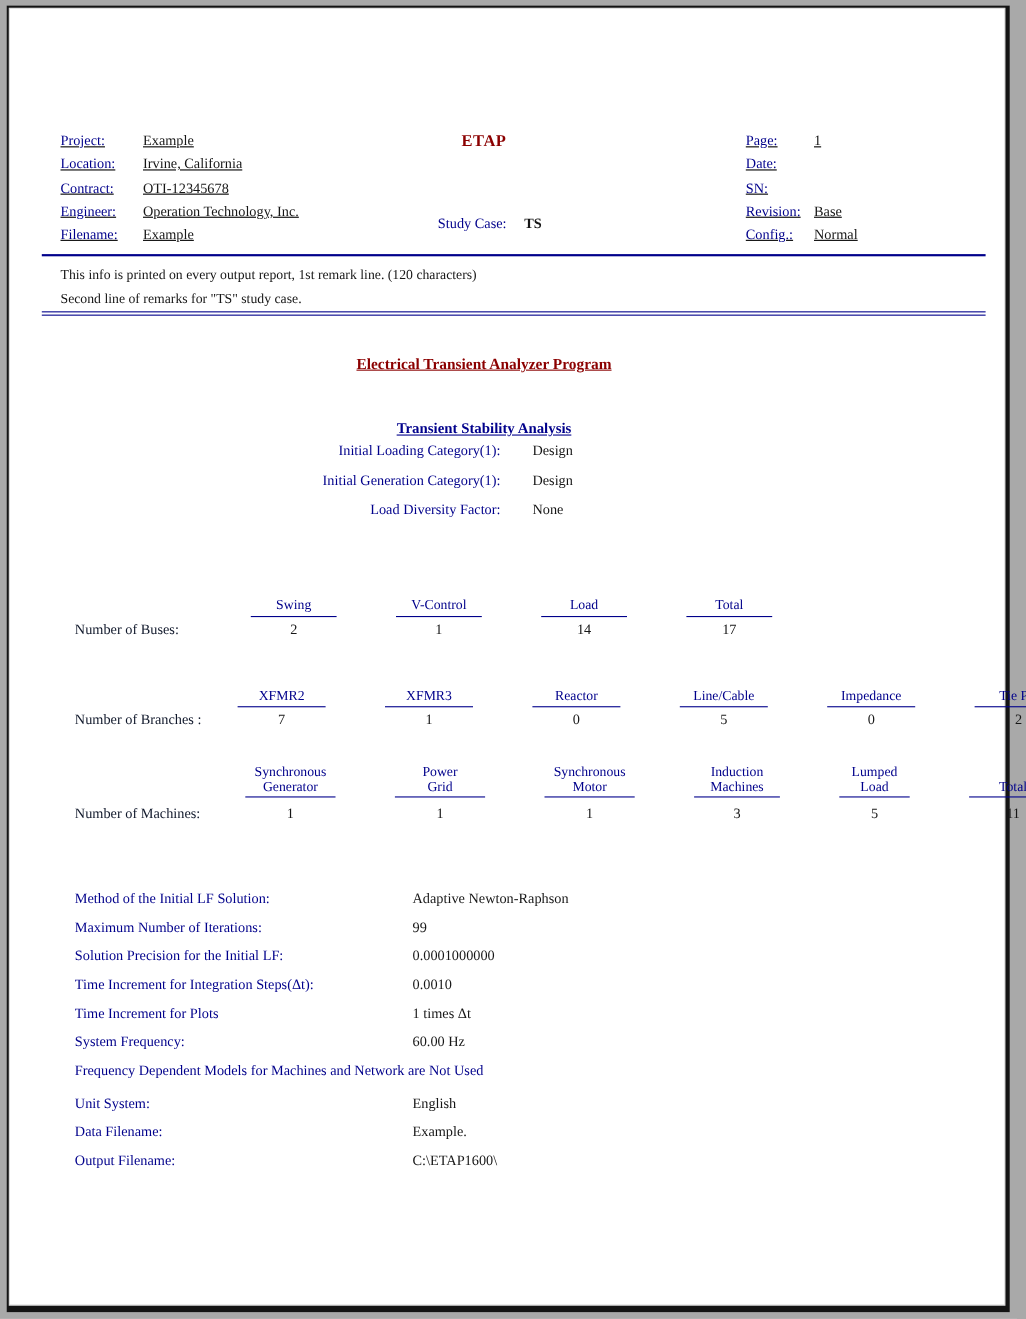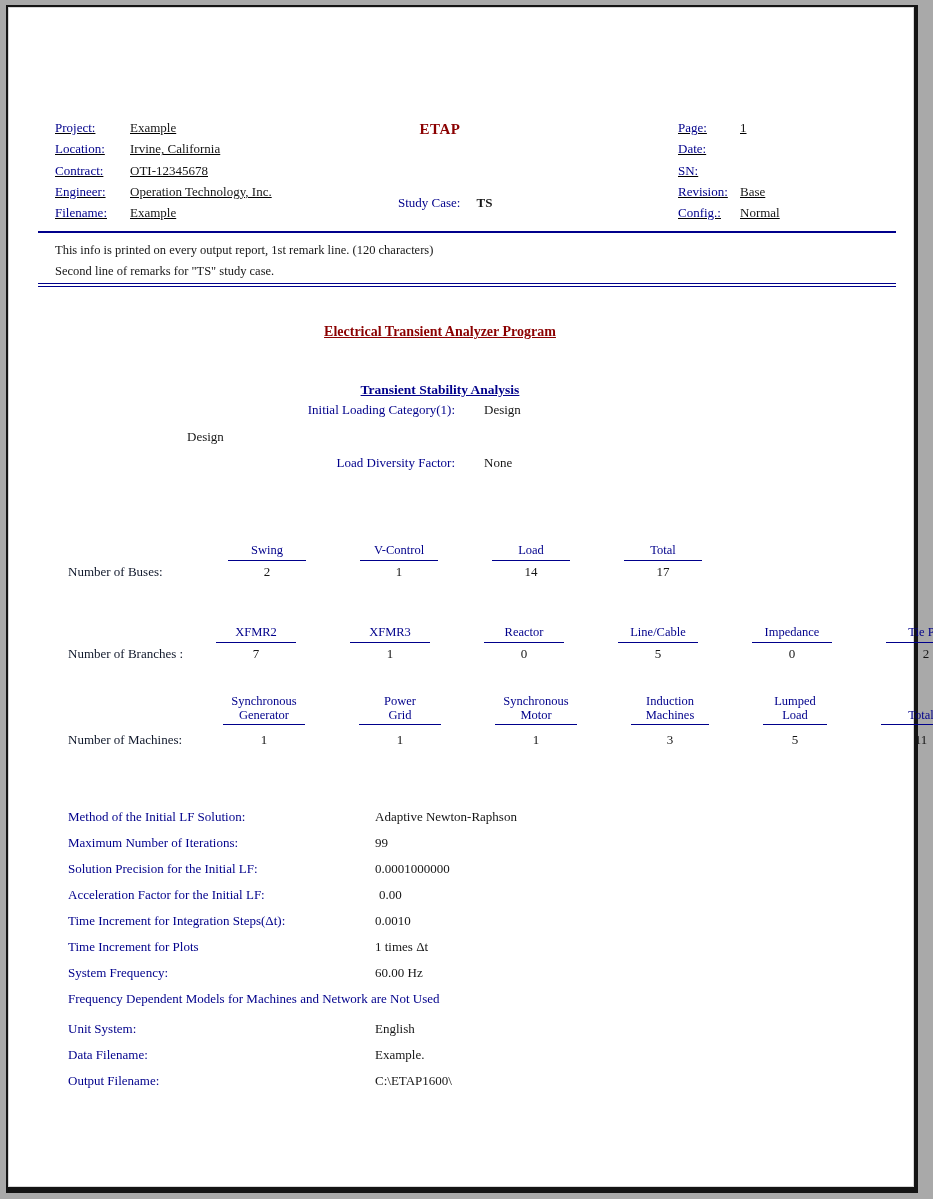--- a/index.html
+++ b/index.html
@@ -136,20 +136,21 @@
 
   <div class="title-main">Electrical Transient Analyzer Program</div>
   <div class="title-sub">Transient Stability Analysis</div>
 
   <div class="initparams">
     <div class="iprow">
       <span class="lbl">Initial Loading Category(1):</span>
       <span class="val">Design</span>
     </div>
     <div class="iprow">
+      <span class="lbl">Initial Generation Category(1):</span>
       <span class="val">Design</span>
     </div>
     <div class="iprow">
       <span class="lbl">Load Diversity Factor:</span>
       <span class="val">None</span>
     </div>
   </div>
 
   <div class="trow" style="left:215px;top:536px;">
     <div class="tcell w88">
@@ -272,24 +273,20 @@
     </div>
     <div class="prow">
       <span class="lbl">Maximum Number of Iterations:</span>
       <span class="val">99</span>
     </div>
     <div class="prow">
       <span class="lbl">Solution Precision for the Initial LF:</span>
       <span class="val">0.0001000000</span>
     </div>
     <div class="prow">
-      <span class="lbl">Acceleration Factor for the Initial LF:</span>
-      <span class="val" style="left:311px;">0.00</span>
-    </div>
-    <div class="prow">
       <span class="lbl">Time Increment for Integration Steps(Δt):</span>
       <span class="val">0.0010</span>
     </div>
     <div class="prow">
       <span class="lbl">Time Increment for Plots</span>
       <span class="val">1  times Δt</span>
     </div>
     <div class="prow">
       <span class="lbl">System Frequency:</span>
       <span class="val">60.00 Hz</span>

